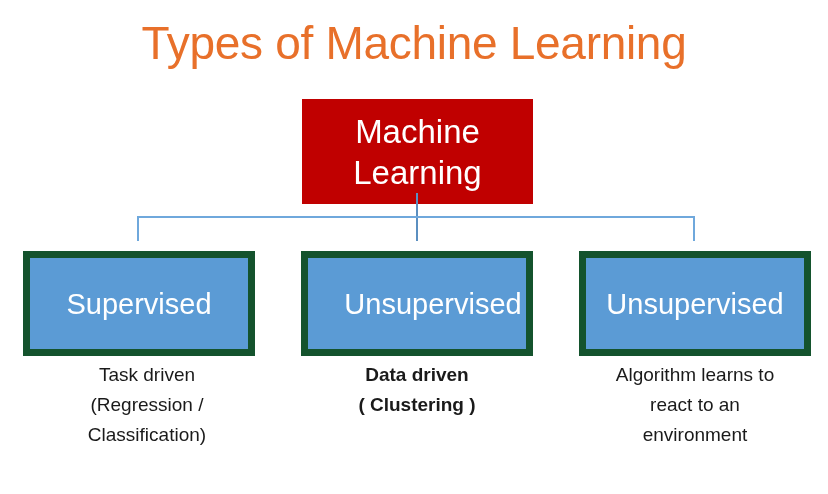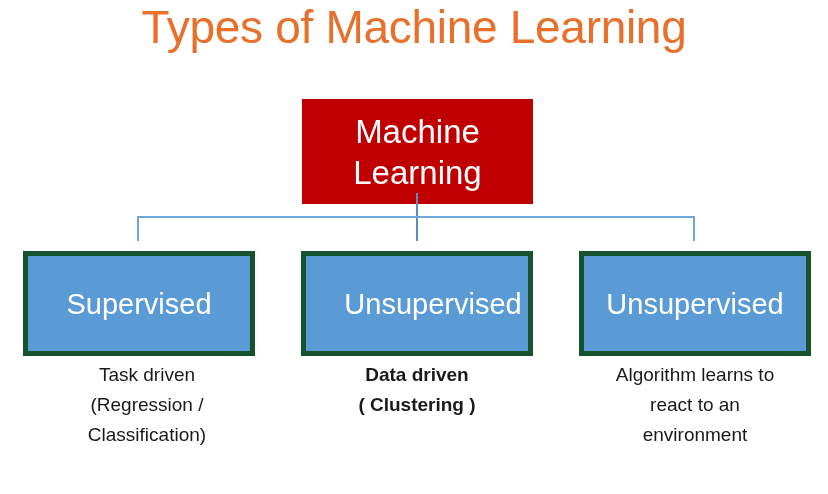--- a/index.html
+++ b/index.html
@@ -18,21 +18,21 @@
     position: relative;
     width: 828px;
     height: 494px;
     background: #ffffff;
   }
 
   
   .slide-title {
     position: absolute;
     left: 0;
-    top: 0;
+    top: 16px;
     width: 828px;
     text-align: center;
     font-size: 46px;
     line-height: 54px;
     font-weight: 400;
     letter-spacing: -0.3px;
     color: #E8702A;
     white-space: nowrap;
   }
 
@@ -57,21 +57,21 @@
     background: #C00000;
     font-size: 33px;
     line-height: 41px;
   }
 
   .node-child {
     top: 240px;
     width: 232px;
     height: 105px;
     background: #5B9BD5;
-    border: 5px solid #14532d;
+    border: 7px solid #14532d;
     font-size: 29px;
     line-height: 34px;
   }
 
   .node-supervised    { left: 23px; }
   .node-unsupervised  { left: 301px; padding-left: 32px; }
   .node-reinforcement { left: 579px; }
 
   
   .conn {

